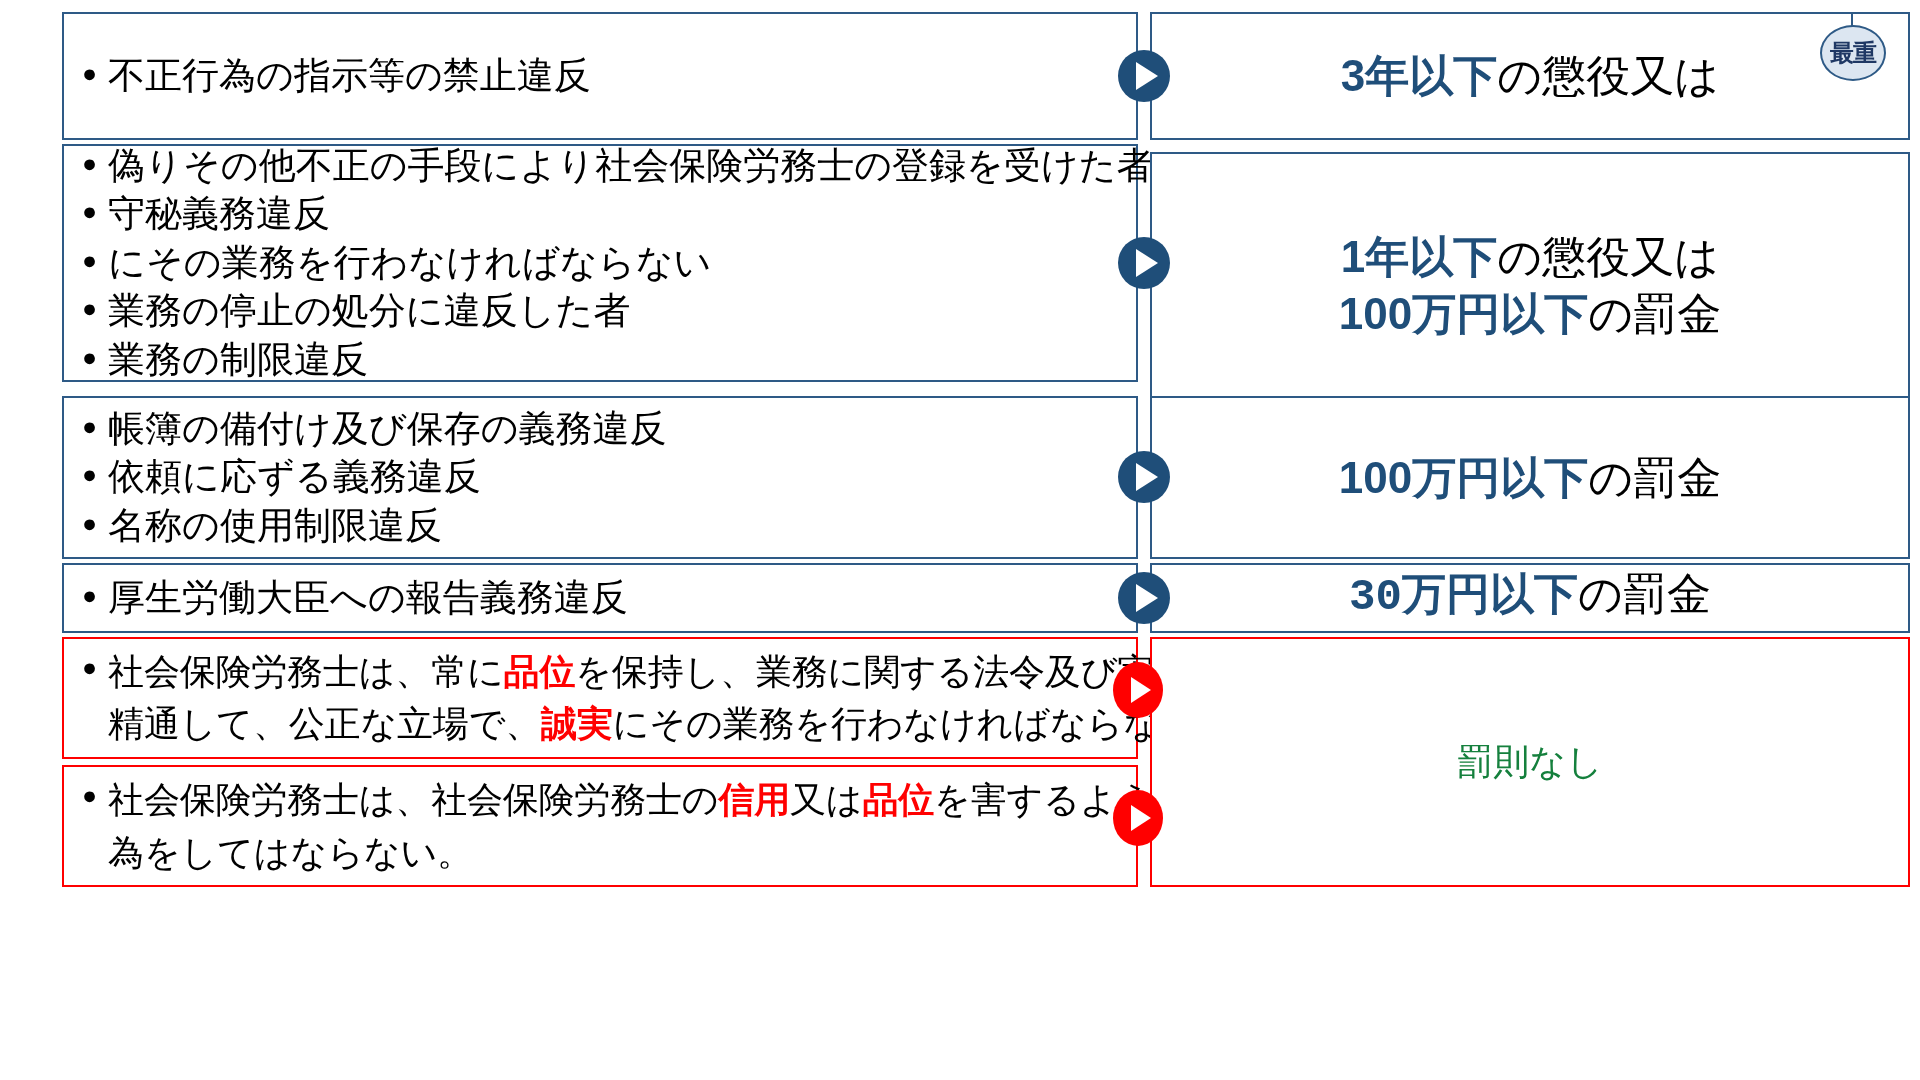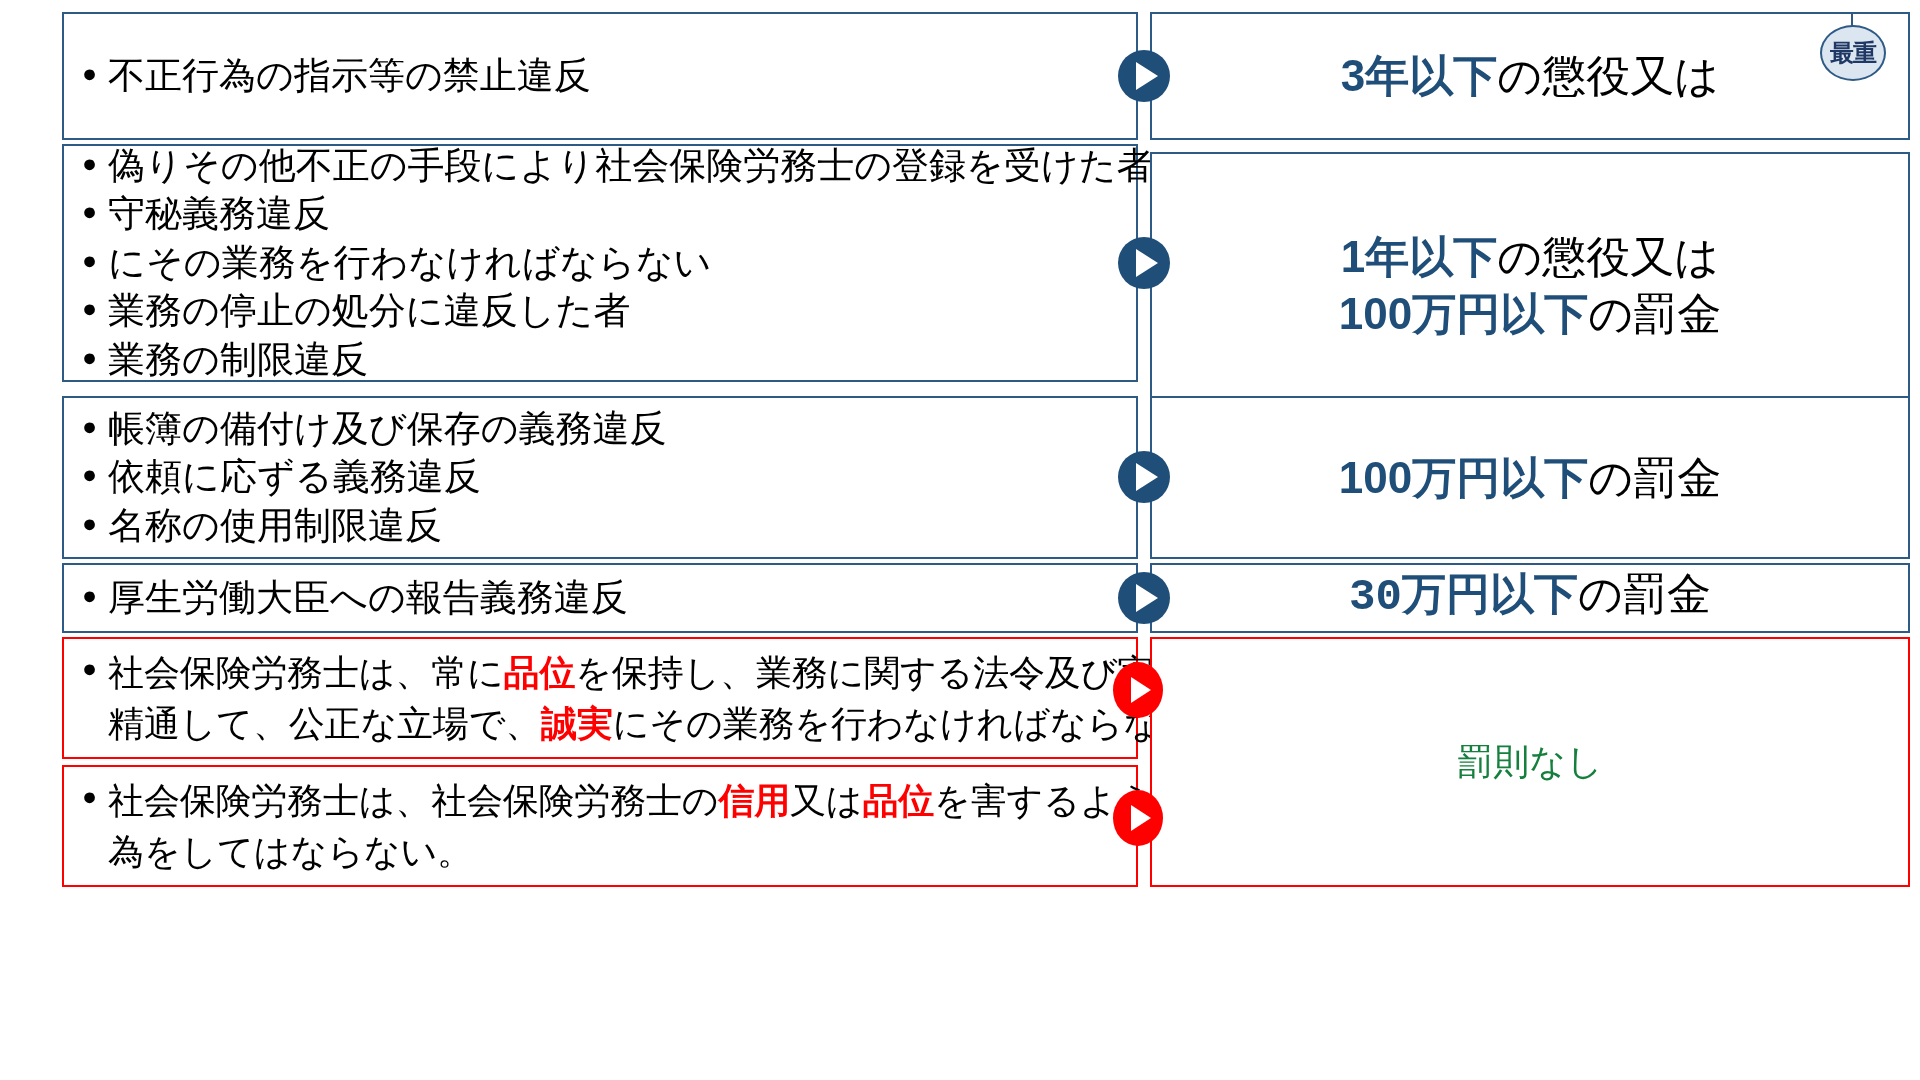--- a/index.html
+++ b/index.html
@@ -66,20 +66,21 @@
   .duty-row  { display: flex; align-items: flex-start; width: 100%; }
   .duty-body {
     font-size: 36px;
     line-height: 1.42;
     color: #000000;
     letter-spacing: -0.2px;
   }
   .duty-body .hl {
     color: #ff0000;
     font-weight: bold;
+    font-family: Liberation Serif, serif;
   }
   .duty-body .ln { display: block; white-space: nowrap; }
 
   
   .penalty-cell {
     display: flex;
     align-items: center;
     justify-content: center;
     text-align: center;
   }

